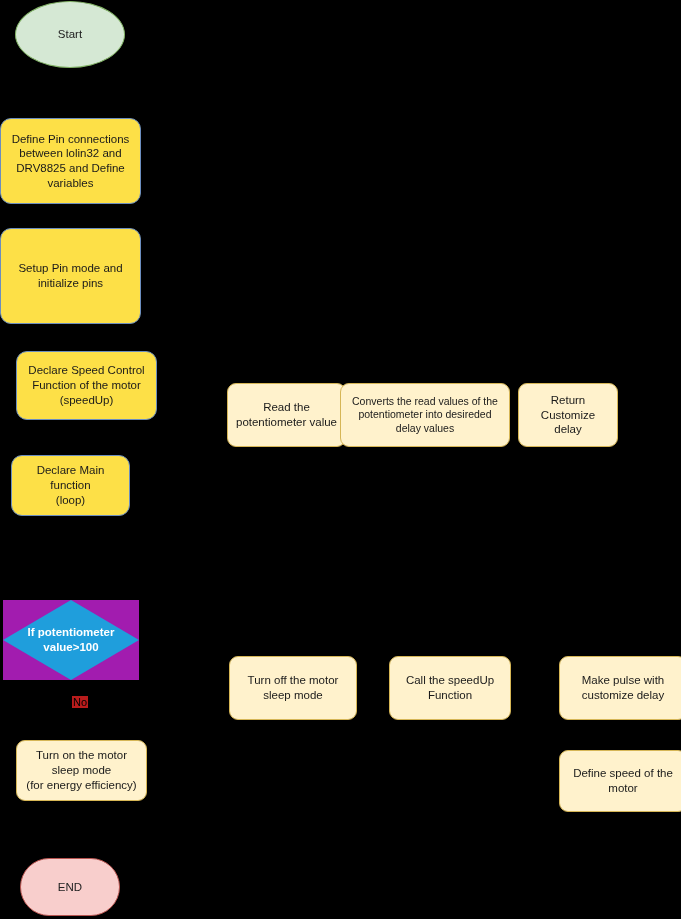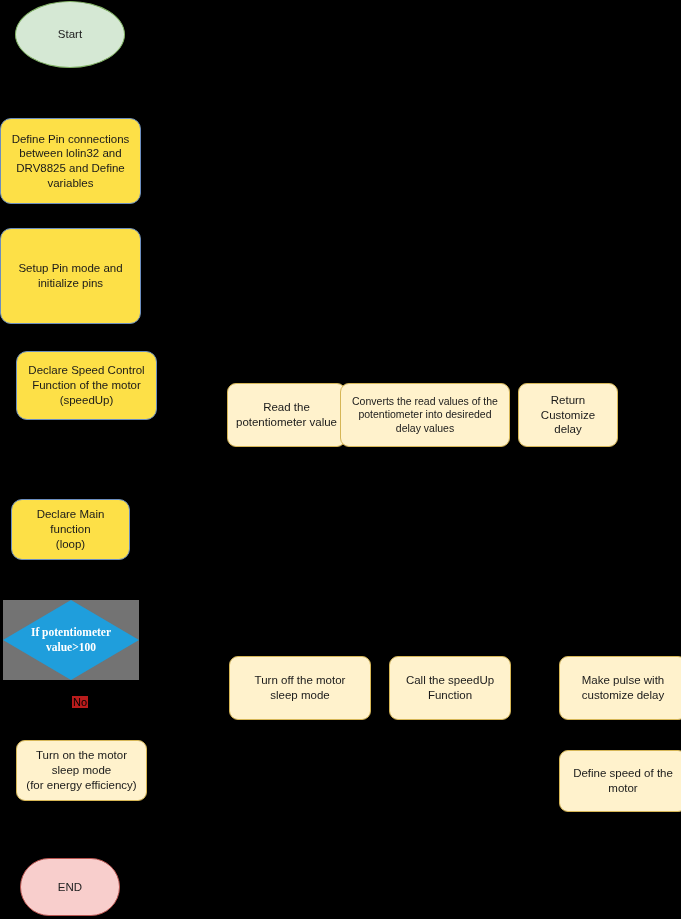--- a/index.html
+++ b/index.html
@@ -46,25 +46,24 @@
     background: #fde047;
     border: 1.2px solid #6c8ebf;
     border-radius: 11px;
   }
   .node-task {
     background: #fff2cc;
     border: 1.2px solid #d6b656;
     border-radius: 9px;
   }
   .node-decision {
-    background: #737373;
+    background: #a21caf;
     color: #ffffff;
     font-weight: bold;
     border: none;
-    font-family: Liberation Serif, serif;
   }
   .diamond-shape {
     position: absolute;
     left: 0;
     top: 0;
     width: 100%;
     height: 100%;
     background: #1f9edc;
     clip-path: polygon(50% 0%, 100% 50%, 50% 100%, 0% 50%);
     z-index: 0;
@@ -106,21 +105,21 @@
     <span>Setup Pin mode and
 initialize pins</span>
   </div>
 
   <div class="node node-process" style="left:16px; top:351px; width:141px; height:69px;">
     <span>Declare Speed Control
 Function of the motor
 (speedUp)</span>
   </div>
 
-  <div class="node node-process" style="left:11px; top:455px; width:119px; height:61px;margin-top:44px;">
+  <div class="node node-process" style="left:11px; top:455px; width:119px; height:61px;">
     <span>Declare Main function
 (loop)</span>
   </div>
 
   <div class="node node-decision" style="left:3px; top:600px; width:136px; height:80px;">
     <div class="diamond-shape"></div>
     <span class="diamond-label">If  potentiometer
 value&gt;100</span>
   </div>
 
@@ -145,21 +144,21 @@
     <span>Converts the read values of the
 potentiometer  into desireded
 delay values</span>
   </div>
 
   <div class="node node-task" style="left:518px; top:383px; width:100px; height:64px;">
     <span>Return Customize
 delay</span>
   </div>
 
-  <div class="node node-task" style="left:229px; top:656px; width:142px; height:64px;">
+  <div class="node node-task" style="left:229px; top:656px; width:128px; height:64px;">
     <span>Turn off the motor
 sleep mode</span>
   </div>
 
   <div class="node node-task" style="left:389px; top:656px; width:122px; height:64px;">
     <span>Call the speedUp
 Function</span>
   </div>
 
   <div class="node node-task" style="left:559px; top:656px; width:128px; height:64px;">

